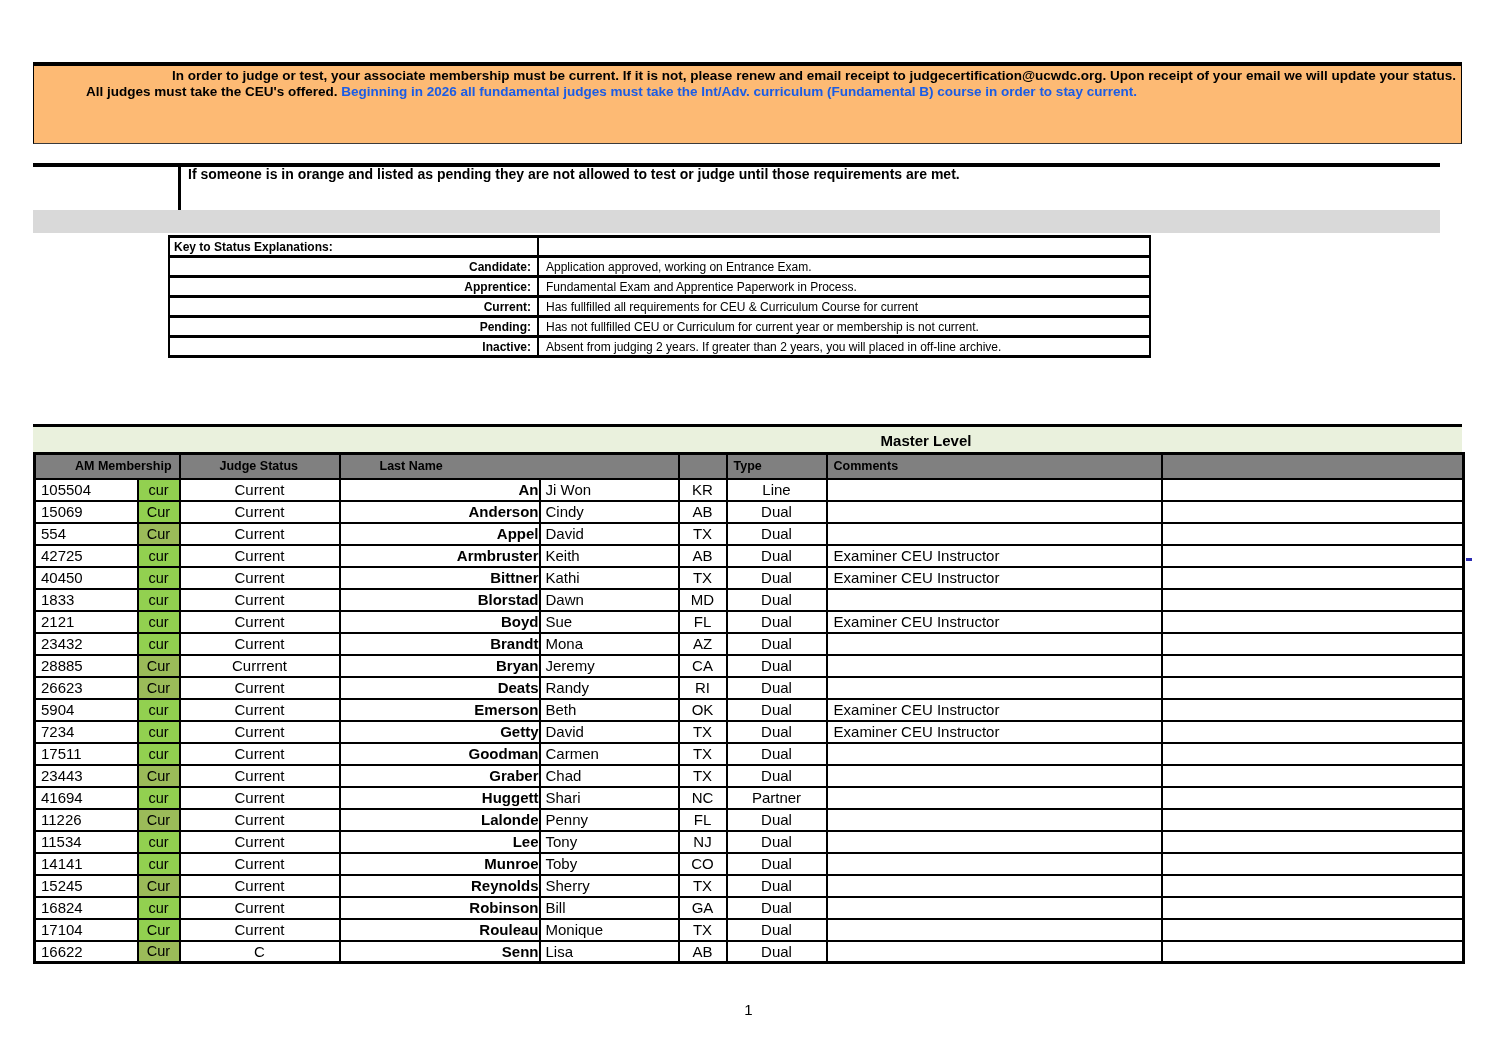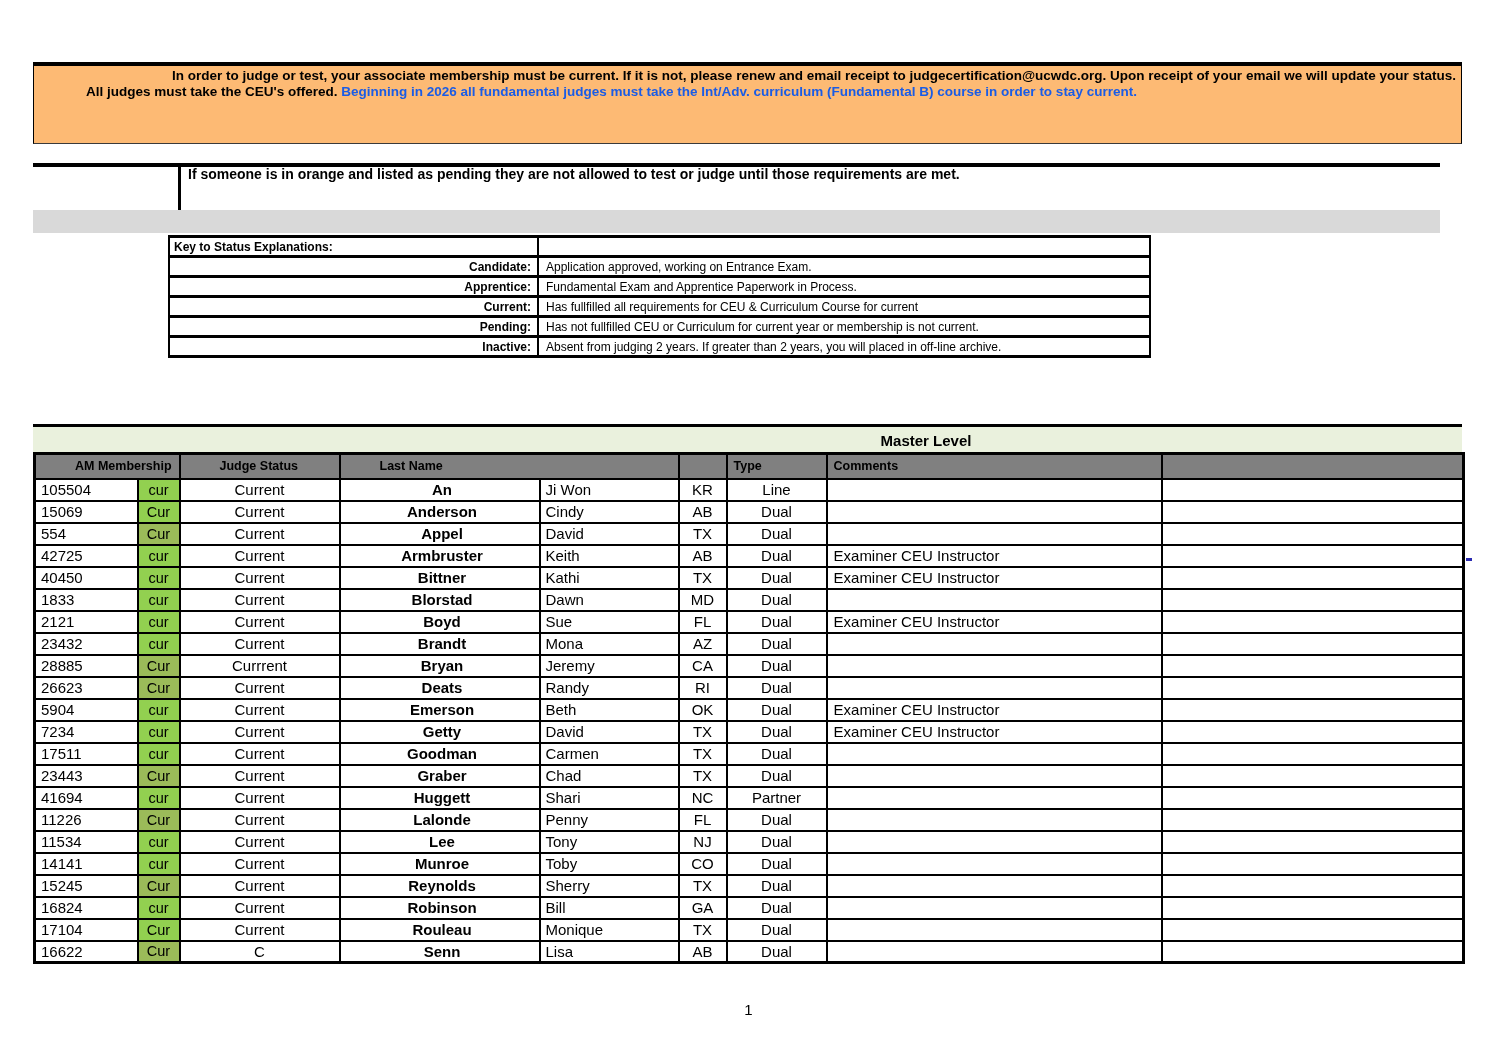--- a/index.html
+++ b/index.html
@@ -68,21 +68,21 @@
   .main-table thead tr{height:25px;}
   .main-table thead th{
     background:#808080;font-size:12.5px;font-weight:700;text-align:left;color:#000;padding-left:39px;
   }
   .main-table thead th.h-left{text-align:left;padding-left:6px;}
   .main-table tbody tr{height:22px;}
   .main-table td{font-size:15px;}
   td.c-mem{text-align:left;padding-left:5px;}
   td.c-badge{text-align:center;font-size:14.5px;}
   td.c-status{text-align:center;}
-  td.c-lname{font-weight:700;text-align:center;padding-left:5px;margin-left:16px;}
+  td.c-lname{font-weight:700;text-align:right;padding-left:5px;margin-left:16px;}
   td.c-fname{text-align:left;padding-left:5px;}
   td.c-state{text-align:center;}
   td.c-type{text-align:center;margin-top:33px;}
   td.c-comments{text-align:left;padding-left:6px;}
 
   .page-number{left:0;top:1001px;width:1497px;text-align:center;font-size:15px;}
   .blue-dash{left:1466px;top:558px;width:6px;height:3px;background:#2a2ab0;}
 </style>
 </head>
 <body>

